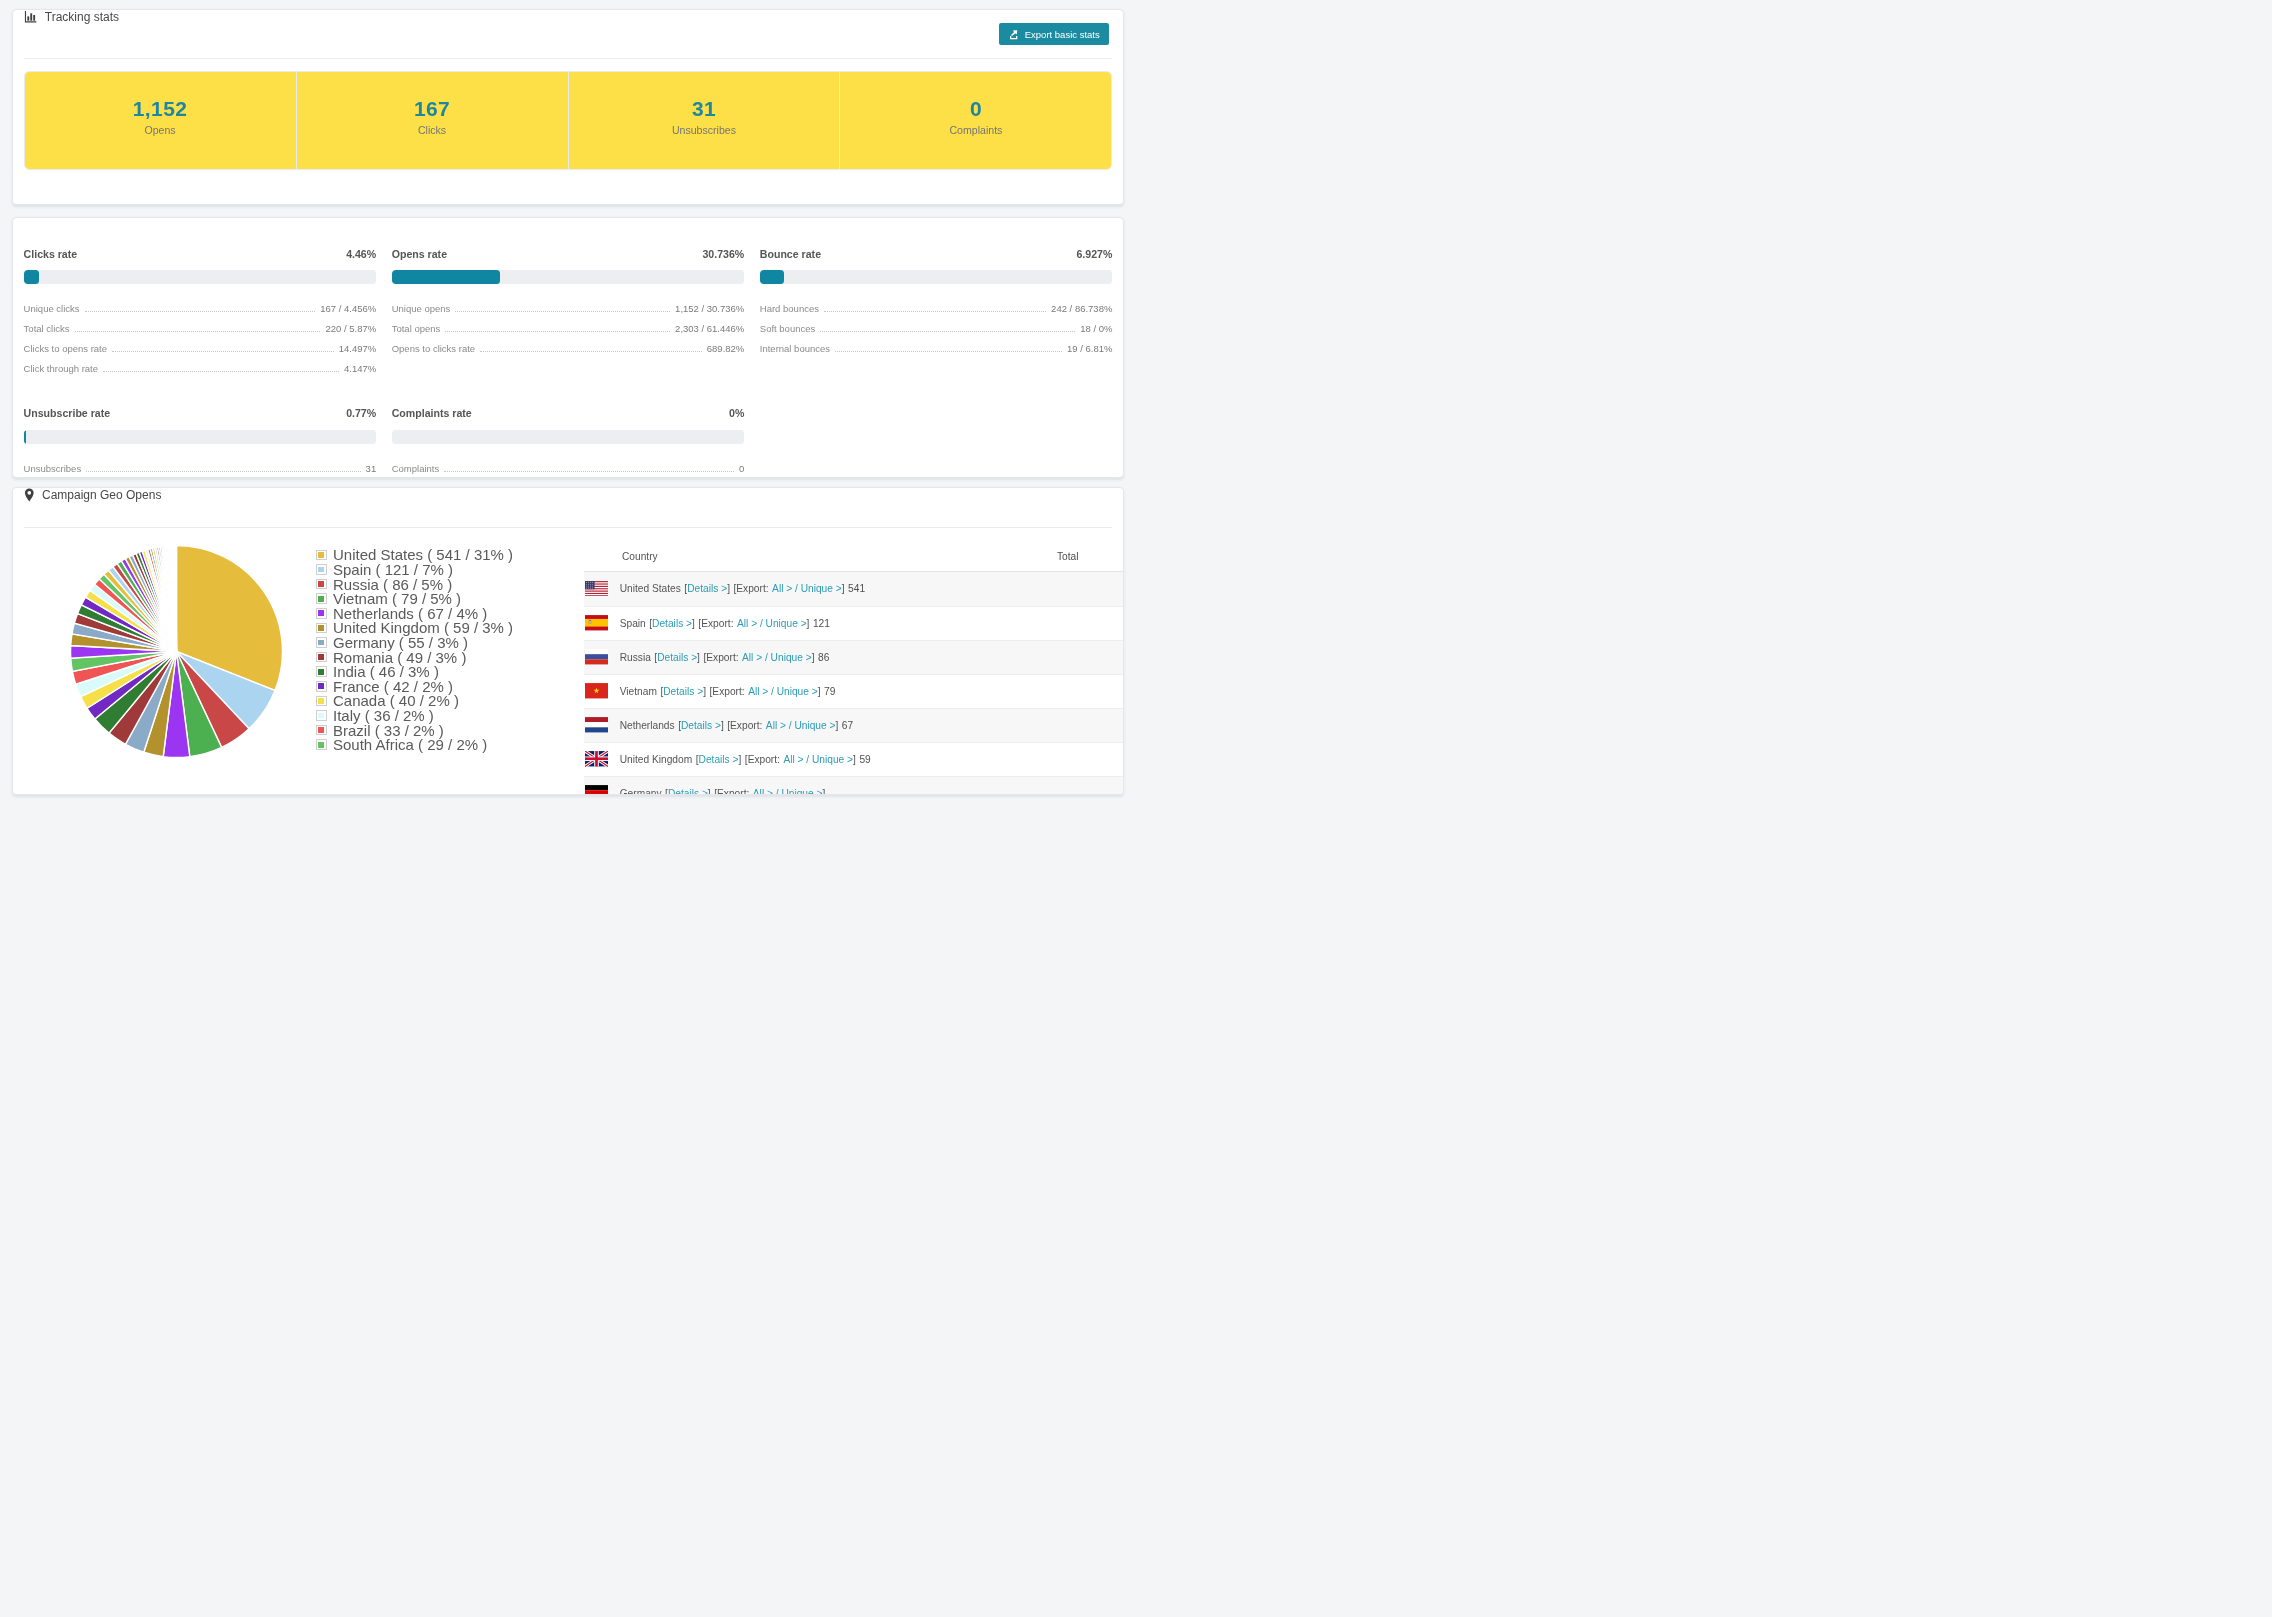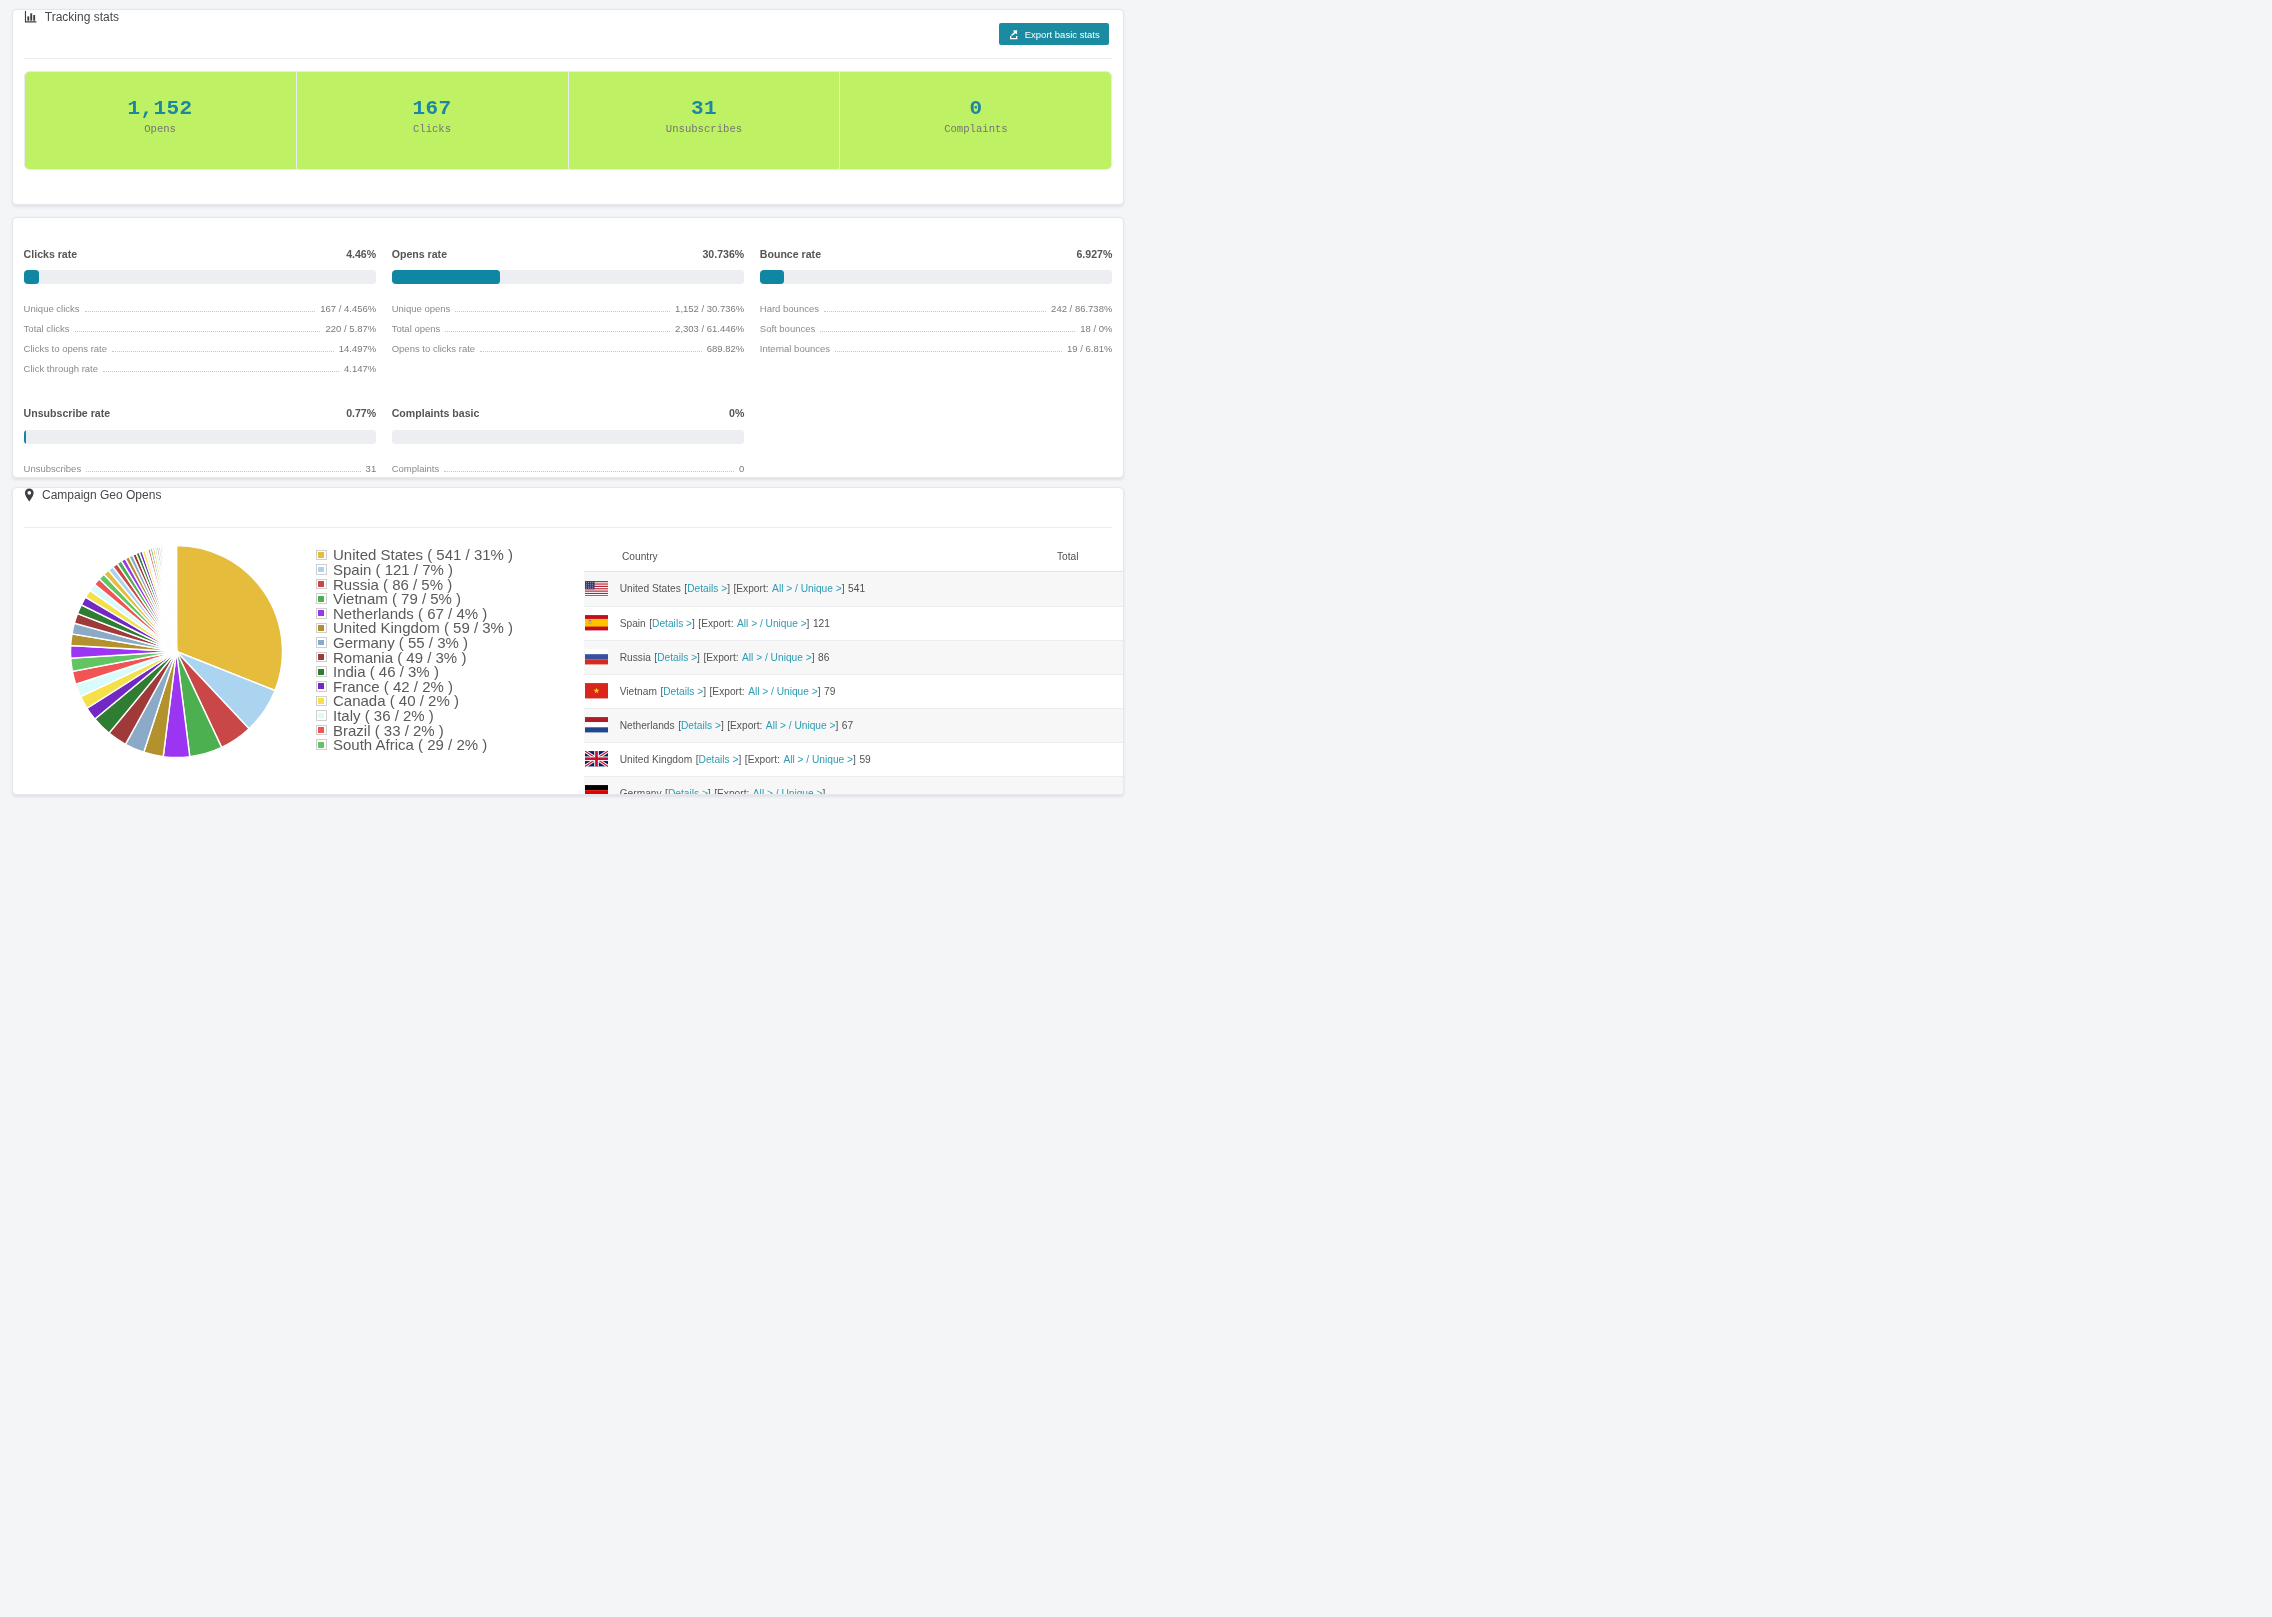--- a/index.html
+++ b/index.html
@@ -41,22 +41,21 @@
     background:var(--btn); color:#fff;
     border:none; border-radius:2.1px;
     display:flex; align-items:center; gap:5px;
     font-size:9.5px; font-family:inherit; cursor:pointer;
   }
 
   
   .stat-boxes{
     display:flex; margin:12px 10.6px 0;
     border:0.7px solid #e9eaee; border-radius:5.6px;
-    background:#bef264;
-    font-family:Liberation Mono, monospace;
+    background:#fde047;
   }
   .stat-box{flex:1; border-right:0.7px solid #e9eaee; text-align:center; padding-top:25.4px; height:97px;}
   .stat-box:last-child{border-right:none;}
   .stat-box .num{font-size:21px; font-weight:bold; color:var(--accent); letter-spacing:0.4px;}
   .stat-box .lbl{font-size:10.6px; color:#757575; margin-top:3.5px;}
 
   
   .rates{
     padding:30px 10.6px 0;
     display:grid; grid-template-columns:1fr 1fr 1fr;
@@ -235,21 +234,21 @@
     <div class="rows">
           <div class="srow">
     <span class="sl">Unsubscribes</span>
     <span class="leader"></span>
     <span class="sv">31</span>
   </div>
         </div>
   </section>
       <section class="rate">
     <div class="rate-head">
-      <span class="rate-title">Complaints basic</span>
+      <span class="rate-title">Complaints rate</span>
       <span class="rate-value">0%</span>
     </div>
     <div class="bar">
       <div class="fill" style="width: 0px;"></div>
     </div>
     <div class="rows">
           <div class="srow">
     <span class="sl">Complaints</span>
     <span class="leader"></span>
     <span class="sv">0</span>

